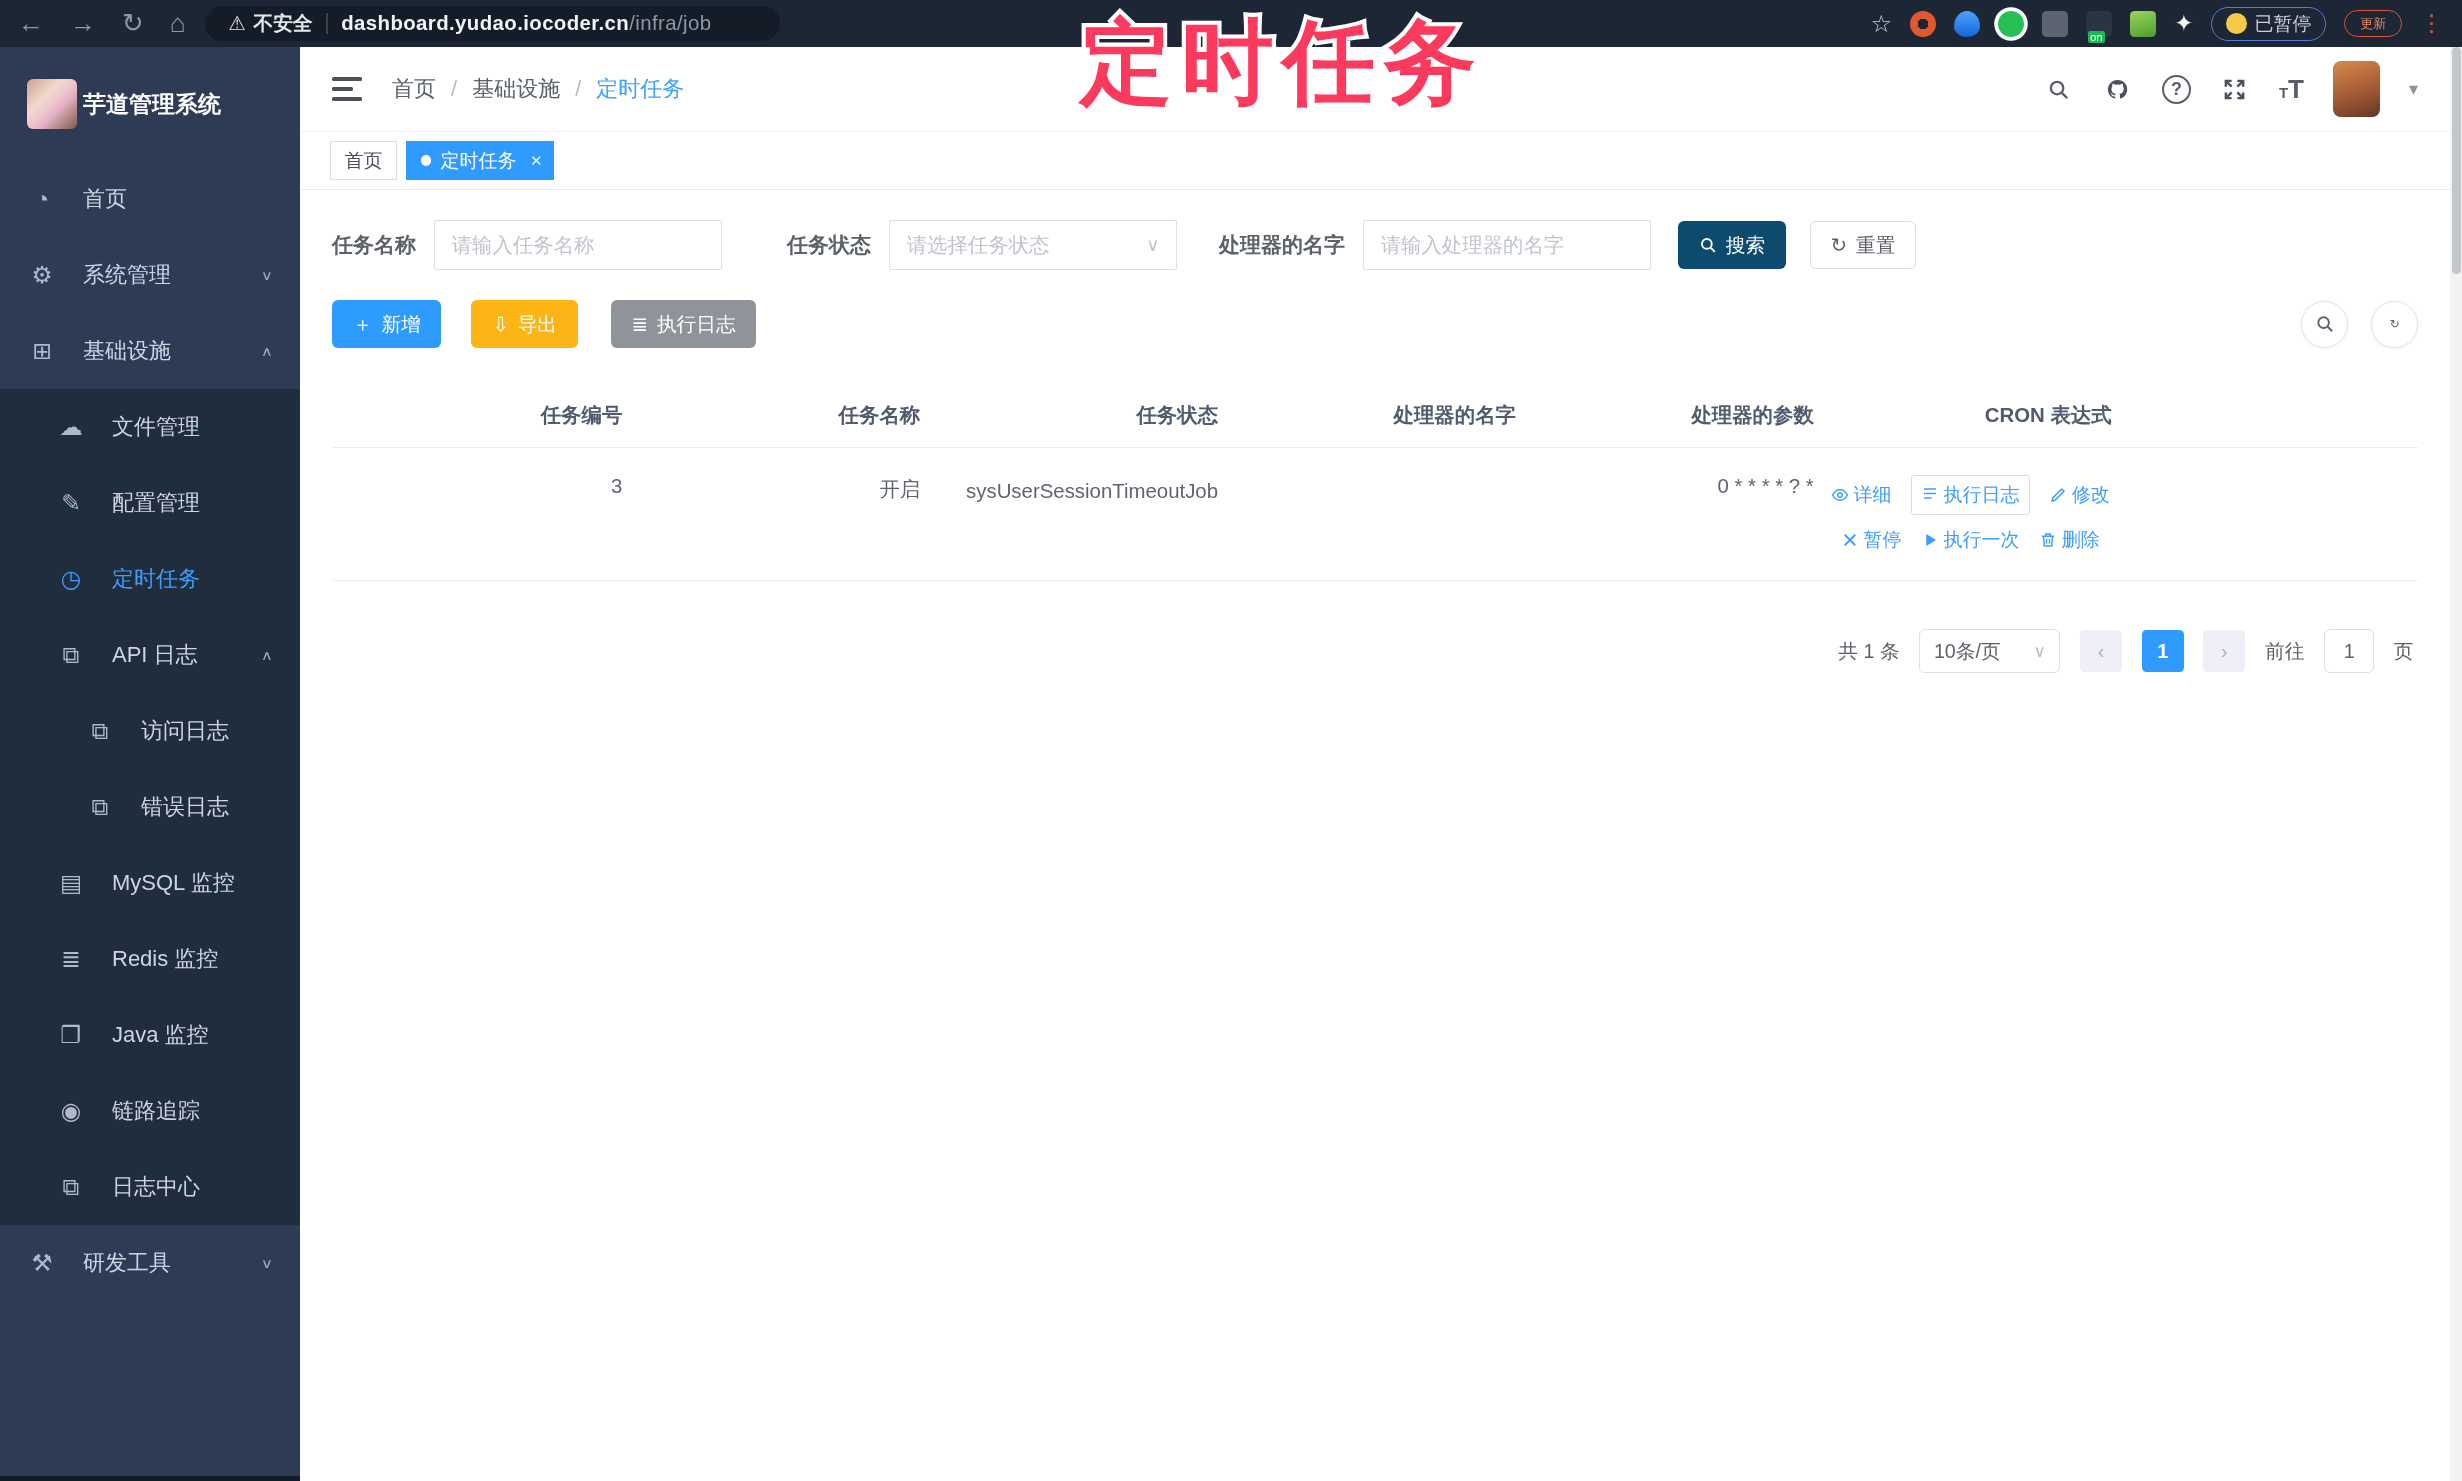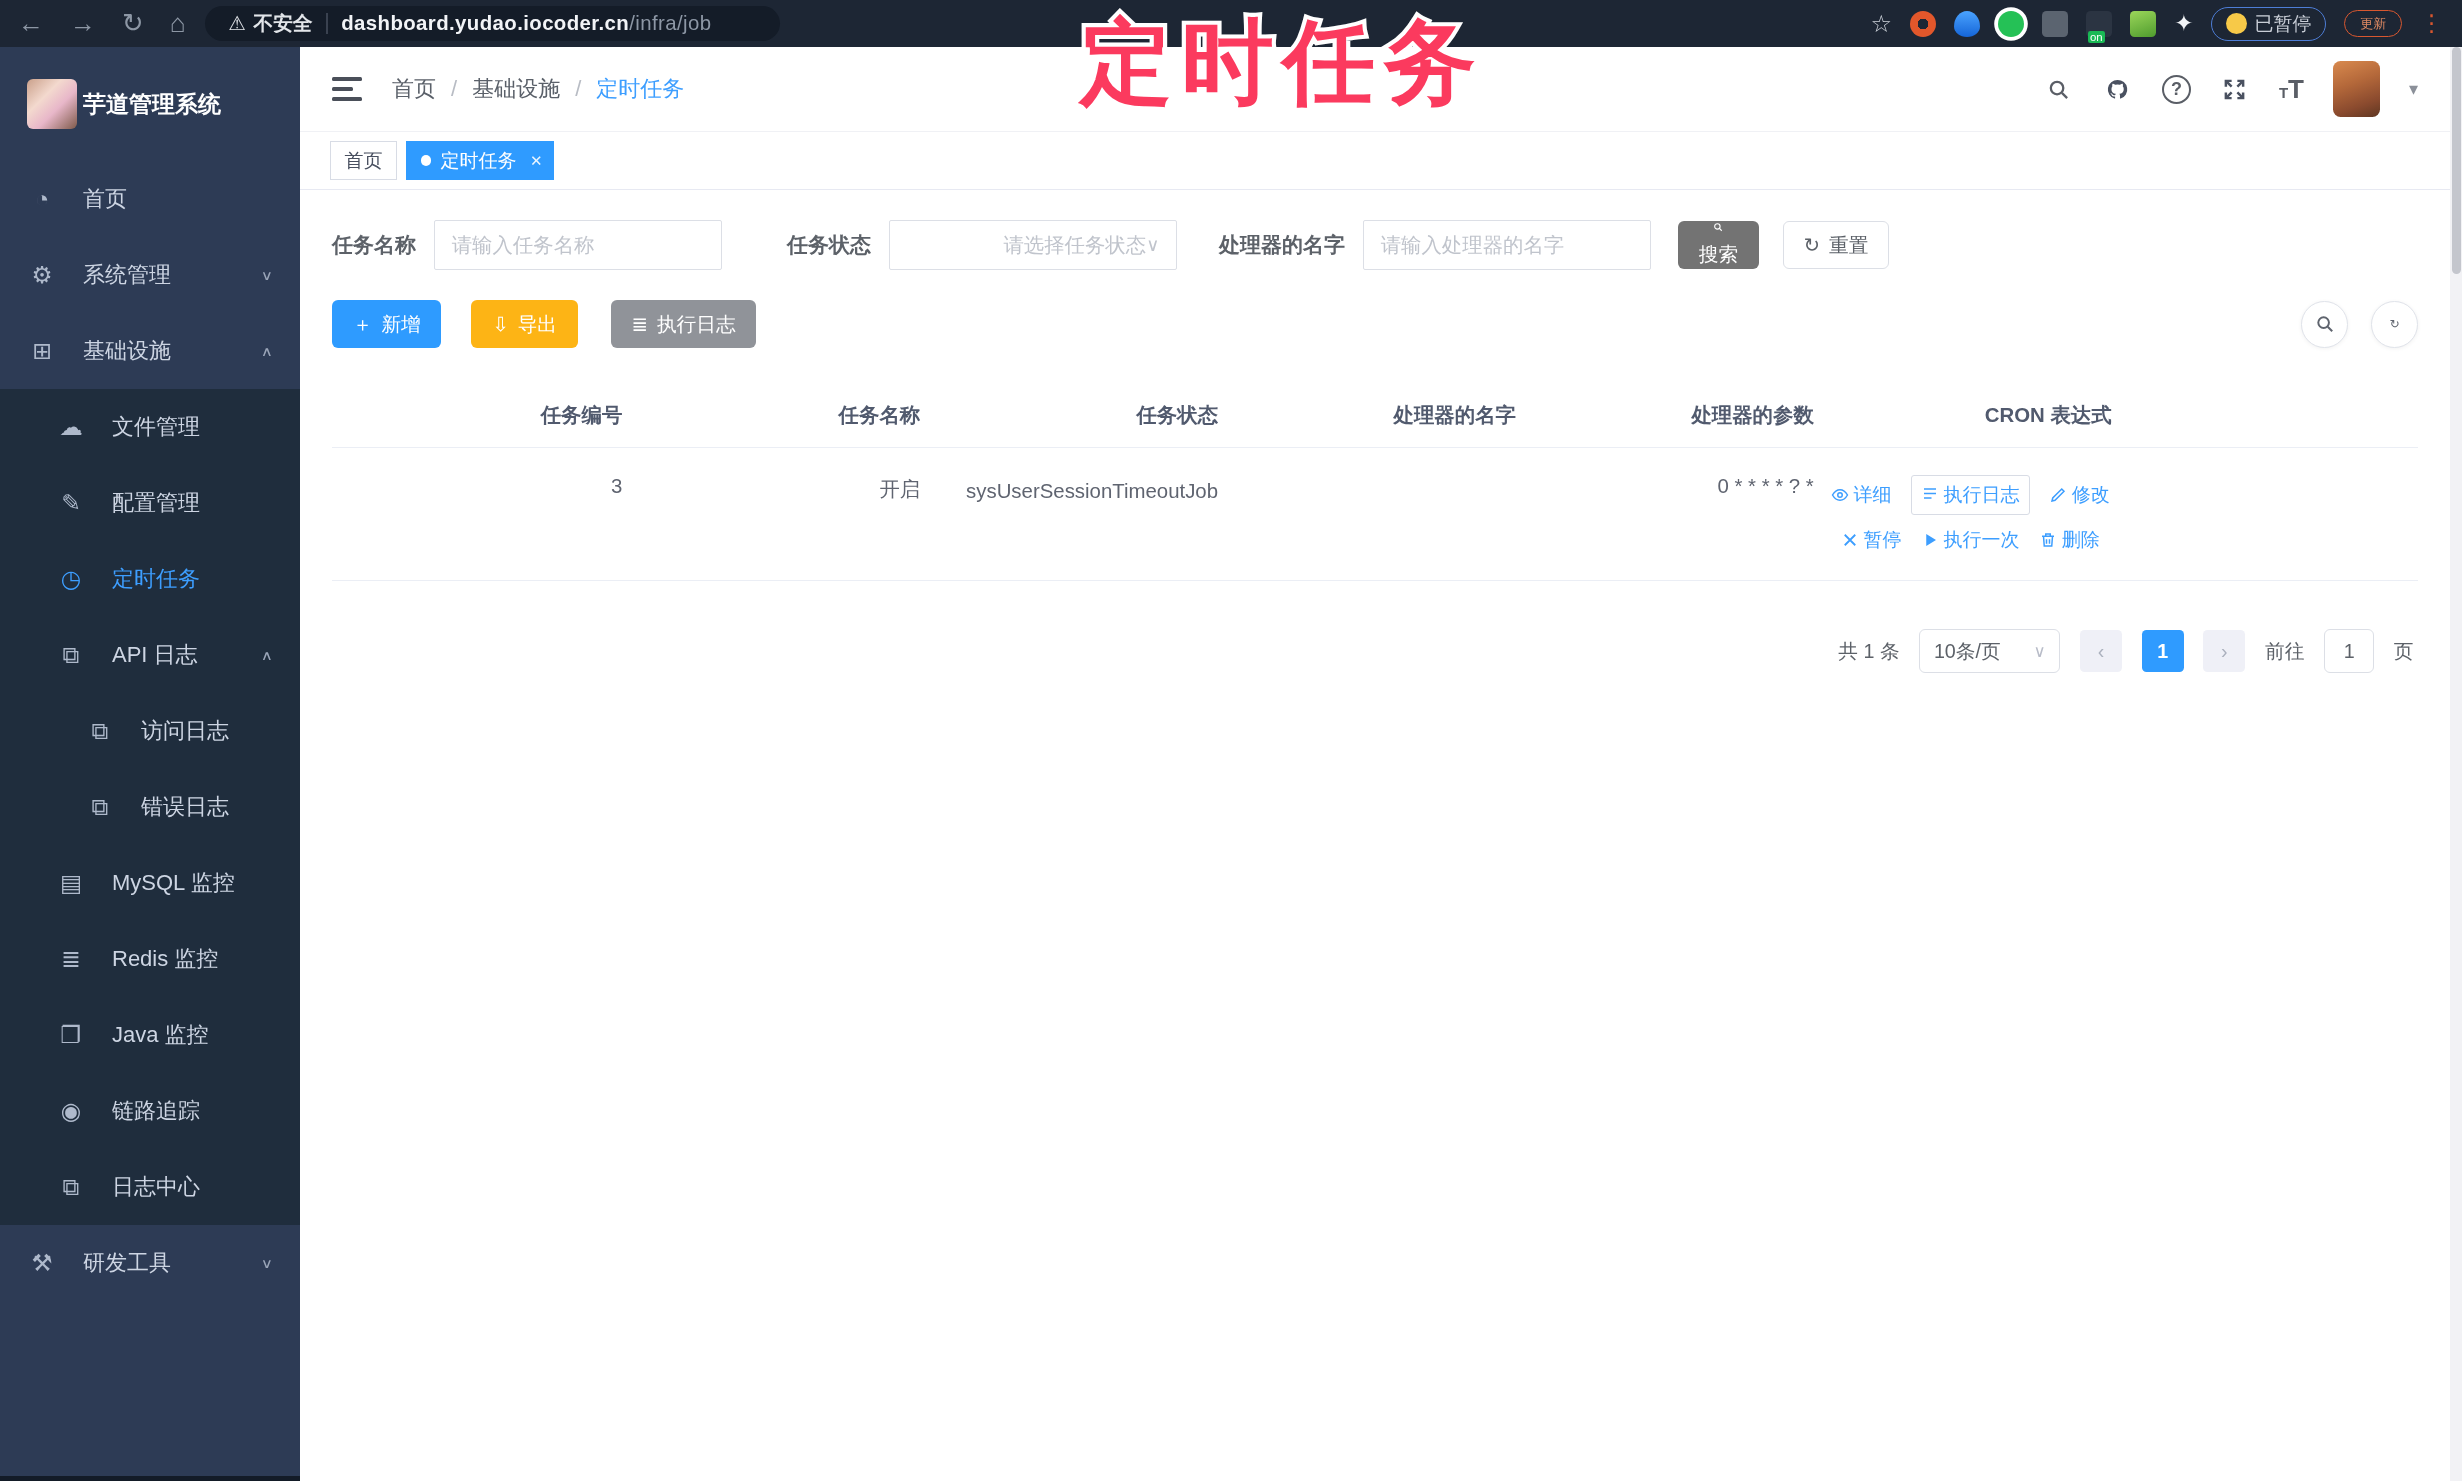--- a/index.html
+++ b/index.html
@@ -73,26 +73,26 @@
   .tag .x { font-size:15px; opacity:.9; margin-left:4.5px; }
 
   .main { padding:19.7px 32px 0 32px; }
 
   
   .filters { display:flex; align-items:center; margin-top:10.6px; flex-wrap:nowrap; }
   .flabel { font-size:21px; font-weight:bold; color:#5c6168; white-space:nowrap; }
   .finput { height:50px; border:0.8px solid #dcdfe6; border-radius:2px; background:#fff;
             display:flex; align-items:center; padding:0 16.7px; font-size:20.4px; color:#c0c4cc; }
   .w380 { width:288px; margin-left:18px; }
-  .fsel { justify-content:flex-end; }
+  .fsel { justify-content:space-between; }
   .fsel .sc { color:#c0c4cc; font-size:18px; }
   .gap { width:65px; }
   .btn { height:48px; border-radius:6px; display:inline-flex; align-items:center; gap:9px;
          padding:0 19.7px; font-size:19.7px; cursor:pointer; border:0.8px solid transparent; white-space:nowrap; }
-  .btn-search { background:#737373; color:#fff; margin-left:27px;flex-direction:column; }
+  .btn-search { background:#0c4a6e; color:#fff; margin-left:27px; }
   .btn-reset { background:#fff; color:#5c6168; border-color:#dcdfe6; margin-left:24px; }
 
   
   .toolbar { display:flex; align-items:center; margin-top:30px; }
   .btn-add { background:#2e9bff; color:#fff; }
   .btn-exp { background:#fdb415; color:#fff; margin-left:30px; }
   .btn-log { background:#909399; color:#fff; margin-left:33px; }
   .tool-right { margin-left:auto; display:flex; gap:23px; }
   .cbtn { width:47px; height:47px; border-radius:50%; border:0.8px solid #e0e3ea; background:#fff;
           display:flex; align-items:center; justify-content:center; color:#5f646e; cursor:pointer;

